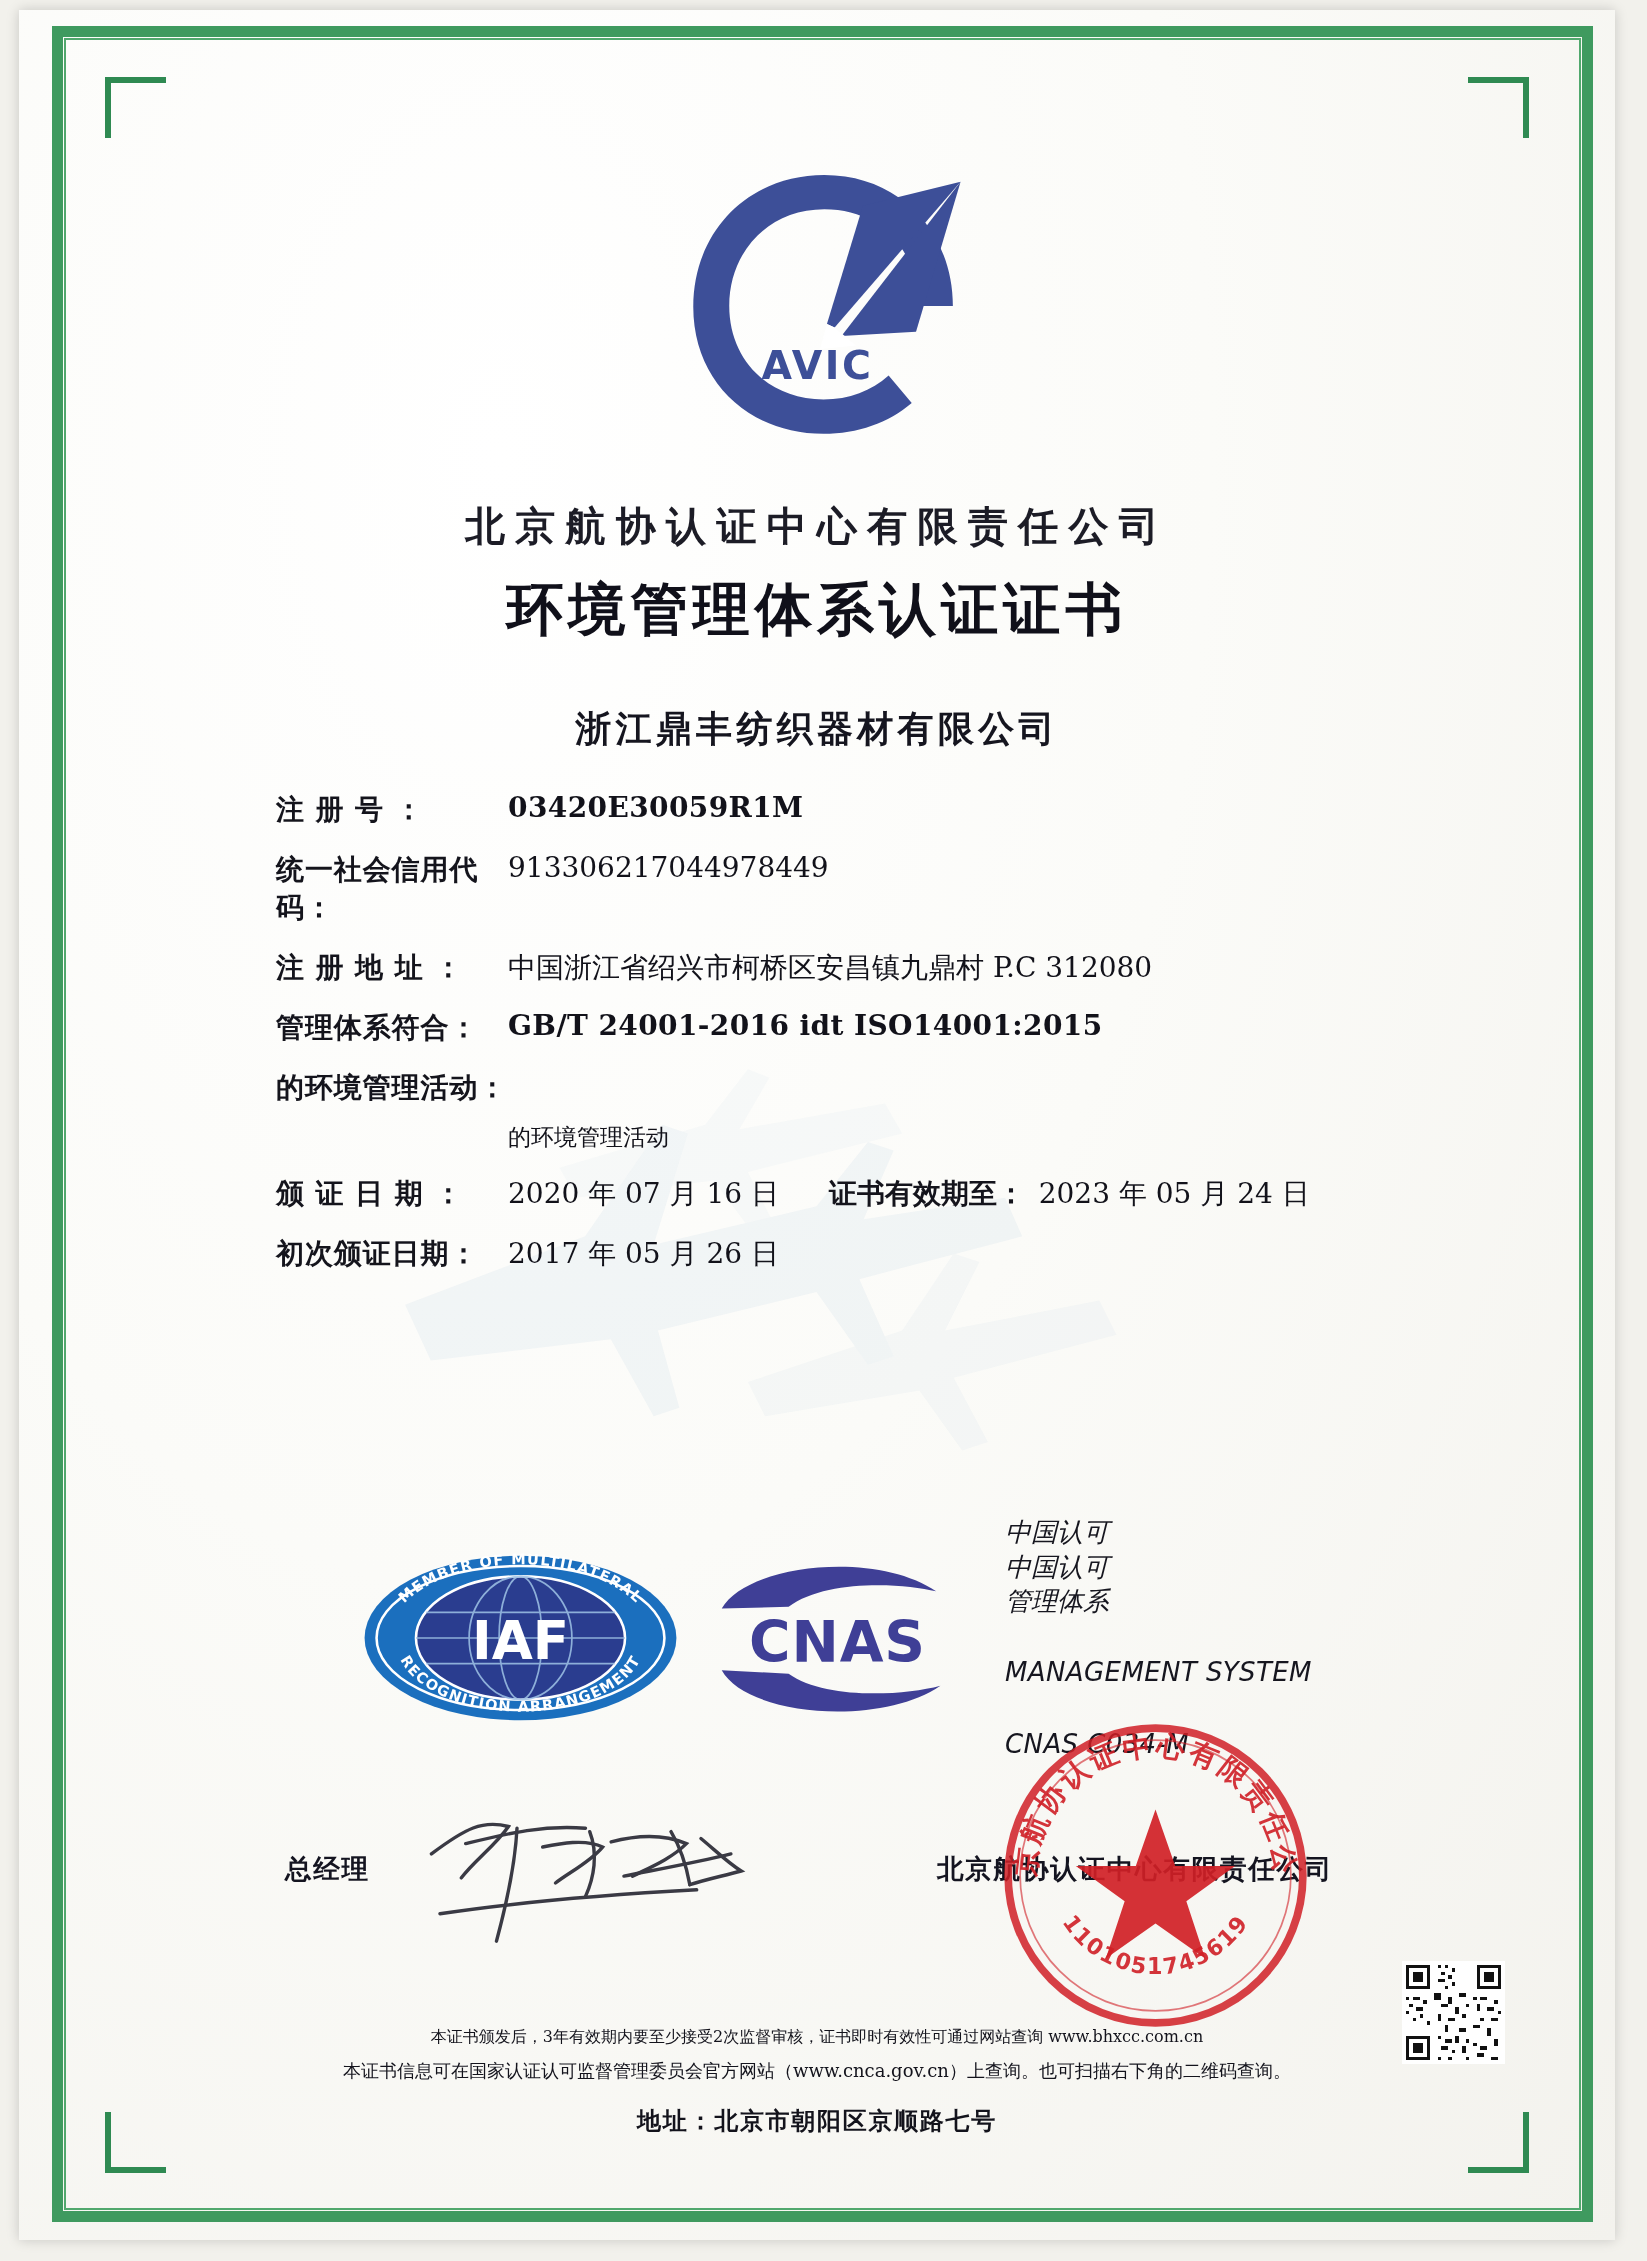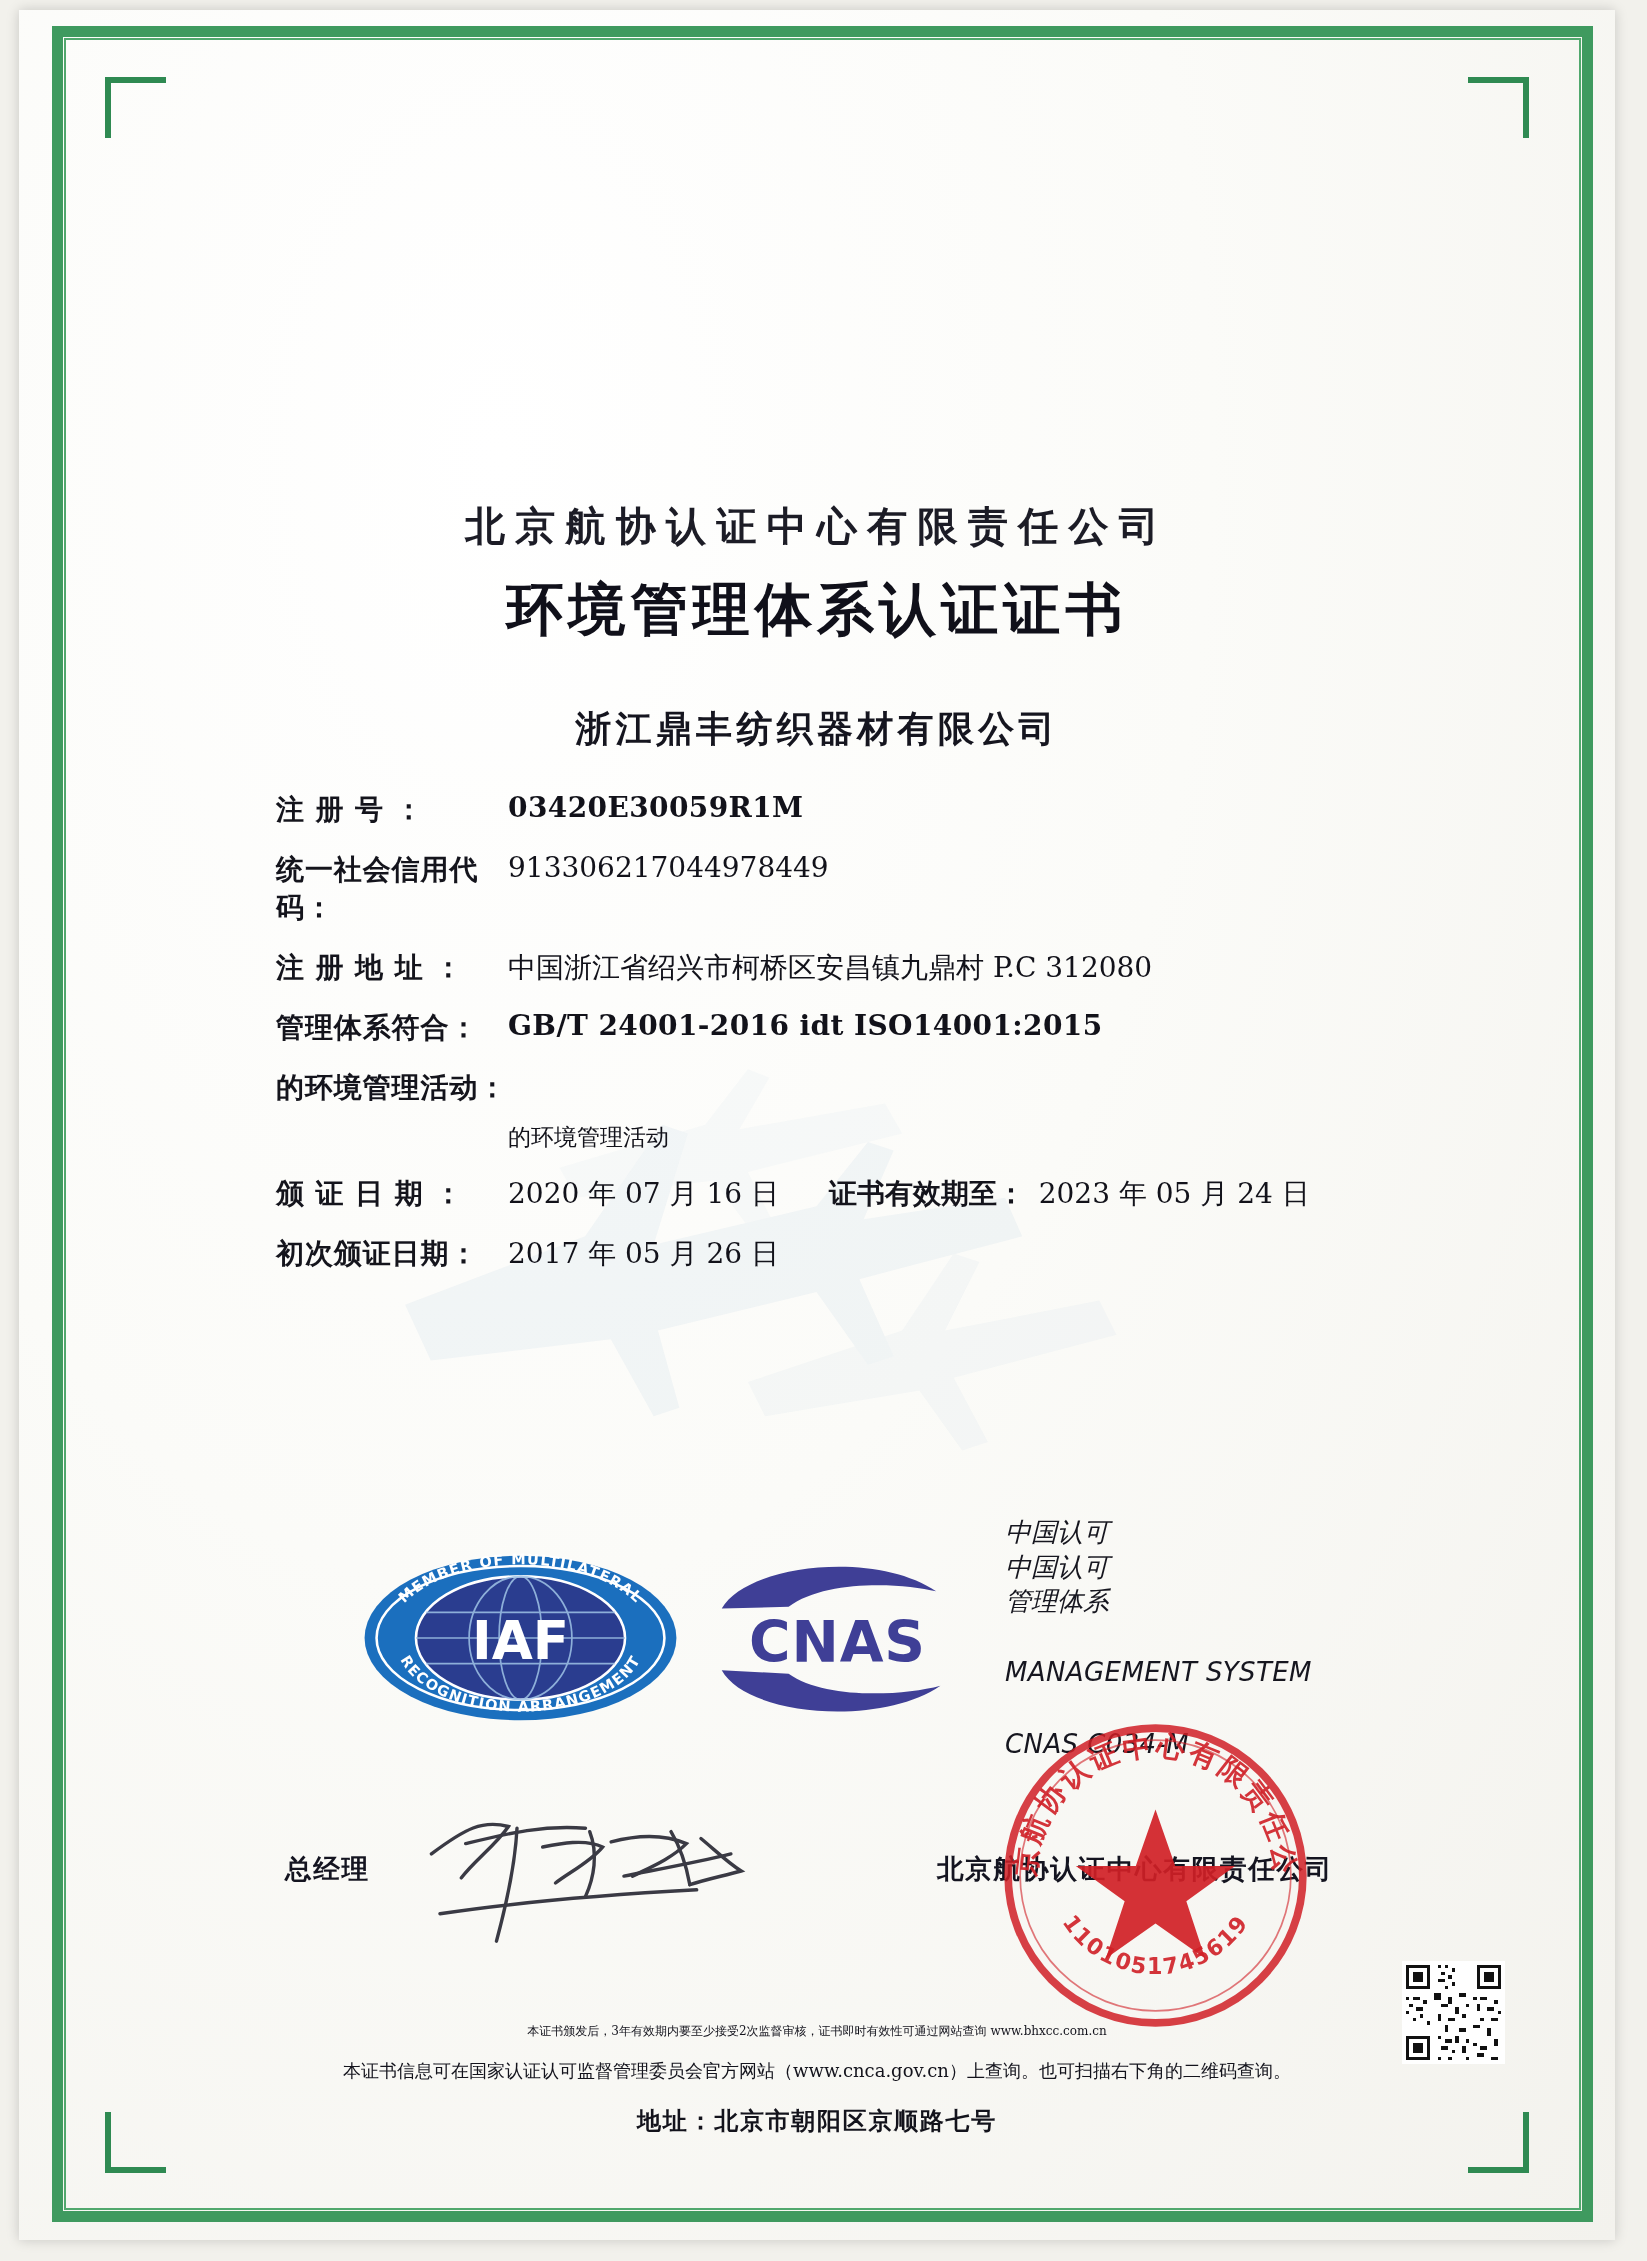--- a/index.html
+++ b/index.html
@@ -225,21 +225,21 @@
     height: 103px;
   }
   
   .footer {
     position: absolute;
     left: 0; right: 0;
     bottom: 103px;
     text-align: center;
     color: #13131c;
   }
-  .footer .l1 { font-size: 12px; margin-bottom: 19px; font-family: "DejaVu Serif", serif;}
+  .footer .l1 { font-size: 16px; margin-bottom: 11px; font-family: "DejaVu Serif", serif;}
   .footer .l2 { font-size: 18px; margin-bottom: 22px; font-family: "DejaVu Serif", serif;}
   .footer .addr { font-size: 24px; font-family: "DejaVu Serif", serif; font-weight: 600; letter-spacing: 1.7px;}
 </style>
 </head>
 <body>
 
 <div class="page">
   <div class="paper">
 
     <div class="green-frame"></div>
@@ -250,20 +250,29 @@
     <div class="corner br"></div>
 
     <svg class="watermark" viewBox="0 0 1200 560">
       <g fill="#b9cfe0" opacity="0.75">
         <path d="M120 330 L330 250 L420 120 L450 130 L410 260 L600 215 L660 140 L690 150 L655 230 L820 205 L840 250 L650 300 L690 390 L660 400 L600 315 L415 360 L440 450 L410 460 L360 370 L150 395 Z"></path>
         <path d="M520 420 L700 360 L760 270 L790 280 L750 360 L930 325 L950 365 L760 415 L800 490 L770 500 L720 430 L540 460 Z" opacity="0.7"></path>
         <path d="M300 170 L470 120 L520 55 L545 65 L510 125 L680 95 L700 130 L520 175 L550 235 L525 245 L480 185 L320 205 Z" opacity="0.55"></path>
       </g>
     </svg>
 
+    <div class="logo-wrap">
+      <svg width="317" height="283" viewBox="0 0 370 330">
+        <path d="M193 22 C104 22 40 88 40 176 C40 262 104 324 192 324 C232 324 268 311 295 288 L268 256 C248 274 222 284 192 284 C127 284 82 237 82 175 C82 111 128 62 193 62 C258 62 303 110 303 175 L343 175 C343 89 281 22 193 22 Z" fill="#3d4f98"></path>
+        <path d="M238 58 L352 30 L205 200 L196 196 Z" fill="#3d4f98"></path>
+        <path d="M352 30 L300 205 L213 210 Z" fill="#3d4f98"></path>
+        <path d="M205 200 L196 196 L188 225 L230 221 Z" fill="#ffffff"></path>
+        <text x="185" y="260" text-anchor="middle" font-family="DejaVu Sans, sans-serif" font-size="46" font-weight="700" fill="#3d4f98" letter-spacing="3">AVIC</text>
+      </svg>
+    </div>
 
     <div class="org-name">北京航协认证中心有限责任公司</div>
     <div class="cert-title">环境管理体系认证证书</div>
     <div class="company">浙江鼎丰纺织器材有限公司</div>
 
     <div class="fields">
 
       <div class="field-row">
         <div class="field-label">注 册 号 ：</div>
         <div class="field-value bold">03420E30059R1M</div>

